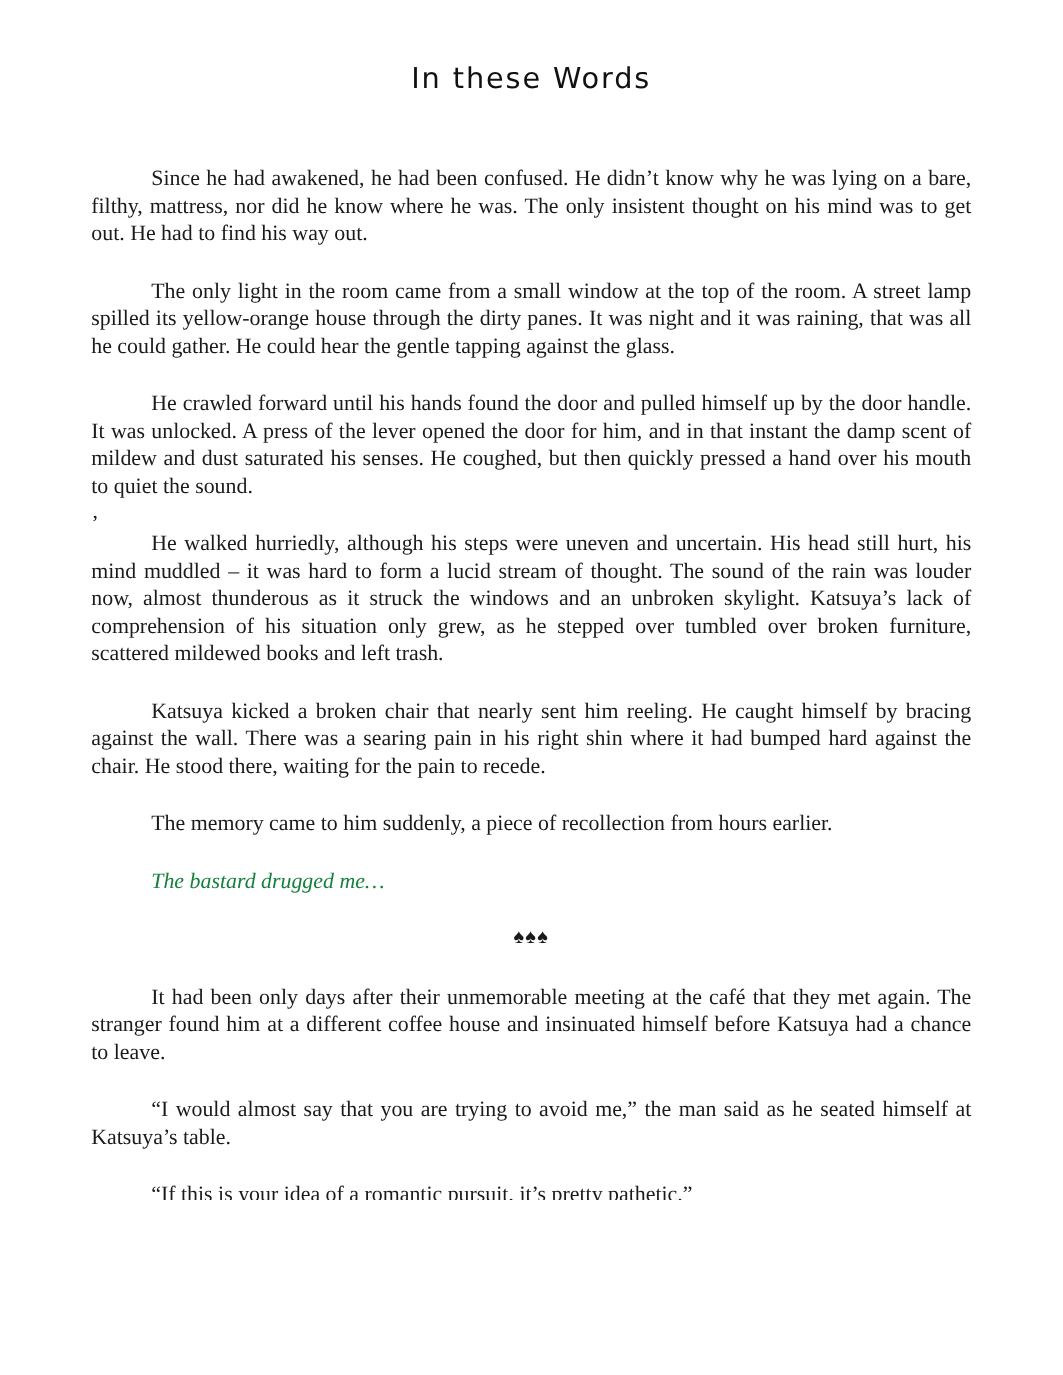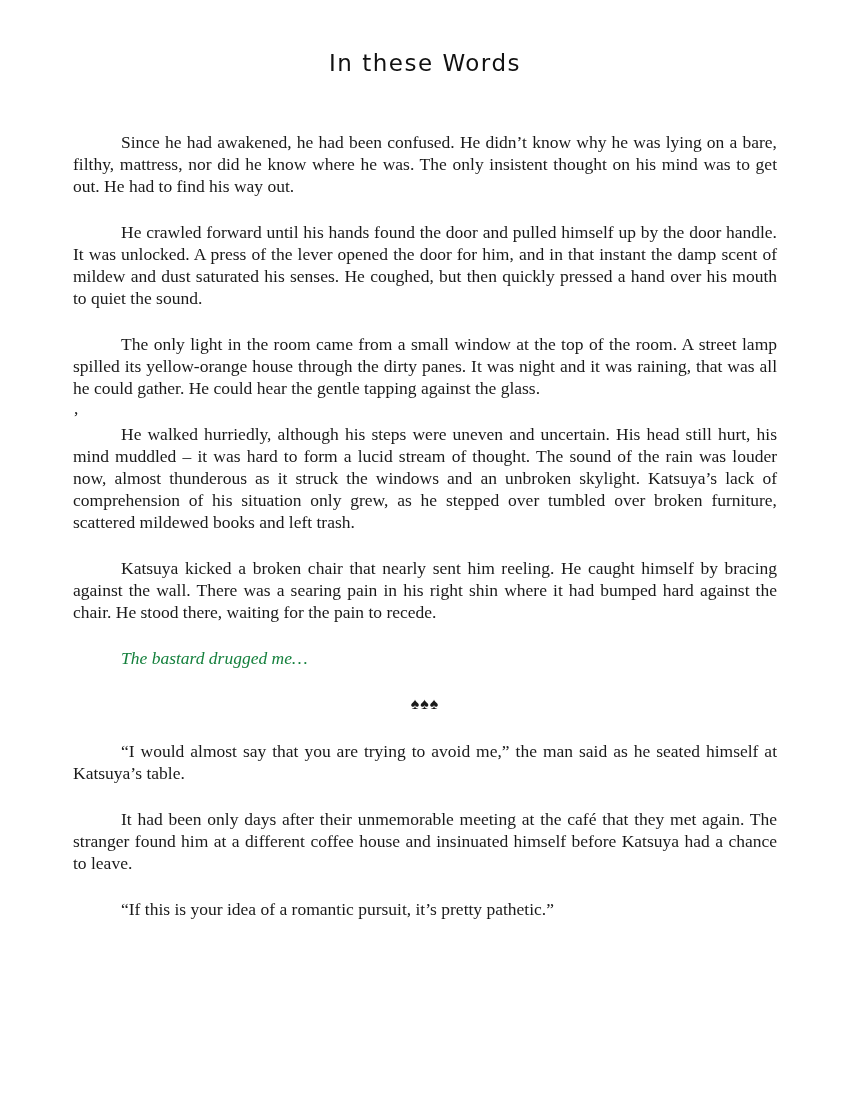--- a/index.html
+++ b/index.html
@@ -68,28 +68,29 @@
 </head>
 <body>
 
 <div class="page">
   <div class="content">
 
     <h1 class="doc-title">In these Words</h1>
 
     <div class="body-text">
       <p class="para">Since he had awakened, he had been confused. He didn’t know why he was lying on a bare, filthy, mattress, nor did he know where he was. The only insistent thought on his mind was to get out. He had to find his way out.</p>
+      <p class="para">The only light in the room came from a small window at the top of the room. A street lamp spilled its yellow-orange house through the dirty panes. It was night and it was raining, that was all he could gather. He could hear the gentle tapping against the glass.</p>
       <p class="para">He crawled forward until his hands found the door and pulled himself up by the door handle. It was unlocked. A press of the lever opened the door for him, and in that instant the damp scent of mildew and dust saturated his senses. He coughed, but then quickly pressed a hand over his mouth to quiet the sound.</p>
-      <p class="para">The only light in the room came from a small window at the top of the room. A street lamp spilled its yellow-orange house through the dirty panes. It was night and it was raining, that was all he could gather. He could hear the gentle tapping against the glass.</p>
       <p class="para">He walked hurriedly, although his steps were uneven and uncertain. His head still hurt, his mind muddled – it was hard to form a lucid stream of thought. The sound of the rain was louder now, almost thunderous as it struck the windows and an unbroken skylight. Katsuya’s lack of comprehension of his situation only grew, as he stepped over tumbled over broken furniture, scattered mildewed books and left trash.</p>
       <p class="para">Katsuya kicked a broken chair that nearly sent him reeling. He caught himself by bracing against the wall. There was a searing pain in his right shin where it had bumped hard against the chair. He stood there, waiting for the pain to recede.</p>
+      <p class="para">The memory came to him suddenly, a piece of recollection from hours earlier.</p>
       <p class="para italic">The bastard drugged me…</p>
 
       <div class="para separator">♠♠♠</div>
 
+      <p class="para">It had been only days after their unmemorable meeting at the café that they met again. The stranger found him at a different coffee house and insinuated himself before Katsuya had a chance to leave.</p>
       <p class="para">“I would almost say that you are trying to avoid me,” the man said as he seated himself at Katsuya’s table.</p>
-      <p class="para">It had been only days after their unmemorable meeting at the café that they met again. The stranger found him at a different coffee house and insinuated himself before Katsuya had a chance to leave.</p>
       <p class="para">“If this is your idea of a romantic pursuit, it’s pretty pathetic.”</p>
     </div>
 
     <span class="stray-mark">,</span>
   </div>
 </div>
 
 </body></html>

